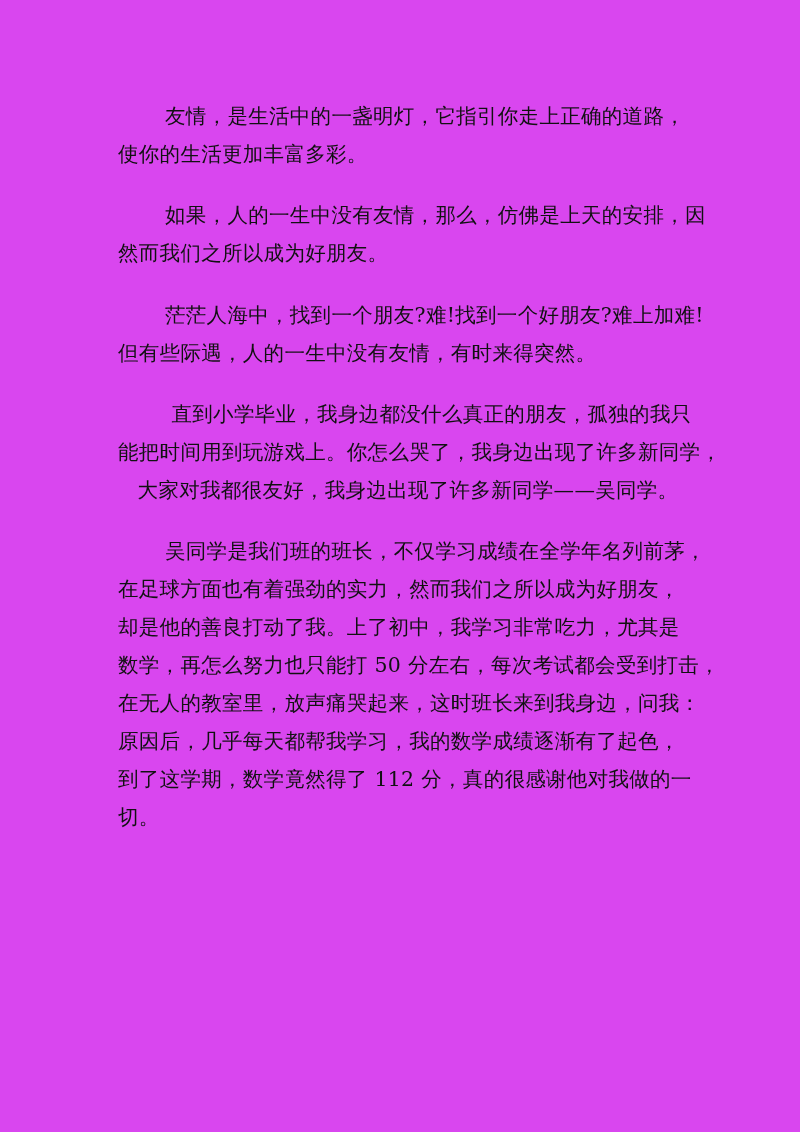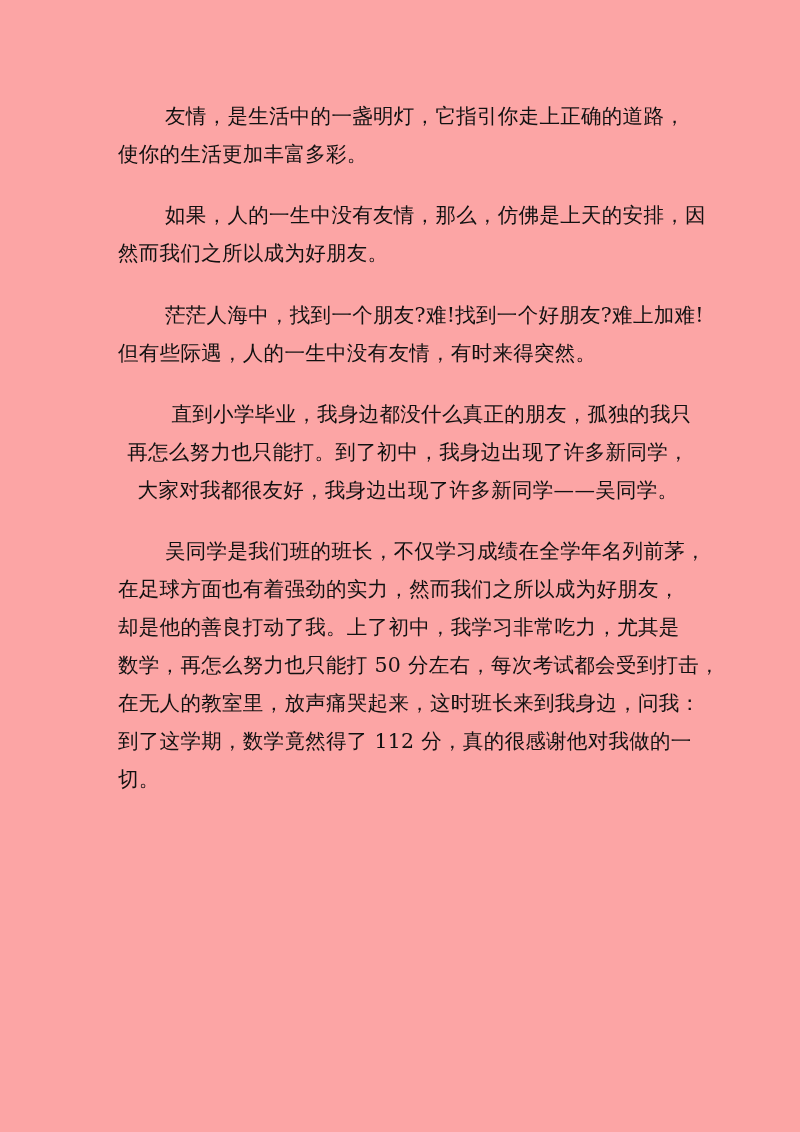--- a/index.html
+++ b/index.html
@@ -14,21 +14,21 @@
       overflow: hidden;
       font-family: "DejaVu Serif", "Liberation Serif", serif;
       color: #111111;
     }
     .page {
       position: absolute;
       left: 0;
       top: 0;
       width: 800px;
       height: 1132px;
-      background: #fca5a5;
+      background: #d946ef;
     }
     .para {
       position: absolute;
       left: 118px;
       width: 580px;
     }
     .line {
       display: block;
       height: 38px;
       line-height: 38px;
@@ -55,27 +55,28 @@
     <span class="line">然而我们之所以成为好朋友。</span>
   </div>
 
   <div class="para" style="top:296px;">
     <span class="line first">茫茫人海中，找到一个朋友?难!找到一个好朋友?难上加难!</span>
     <span class="line">但有些际遇，人的一生中没有友情，有时来得突然。</span>
   </div>
 
   <div class="para" style="top:395px;text-align:center;">
     <span class="line first">直到小学毕业，我身边都没什么真正的朋友，孤独的我只</span>
-    <span class="line">再怎么努力也只能打。到了初中，我身边出现了许多新同学，</span>
+    <span class="line">能把时间用到玩游戏上。你怎么哭了，我身边出现了许多新同学，</span>
     <span class="line">大家对我都很友好，我身边出现了许多新同学——吴同学。</span>
   </div>
 
   <div class="para" style="top:532px;">
     <span class="line first">吴同学是我们班的班长，不仅学习成绩在全学年名列前茅，</span>
     <span class="line">在足球方面也有着强劲的实力，然而我们之所以成为好朋友，</span>
     <span class="line">却是他的善良打动了我。上了初中，我学习非常吃力，尤其是</span>
     <span class="line">数学，再怎么努力也只能打 50 分左右，每次考试都会受到打击，</span>
     <span class="line">在无人的教室里，放声痛哭起来，这时班长来到我身边，问我：</span>
+    <span class="line">原因后，几乎每天都帮我学习，我的数学成绩逐渐有了起色，</span>
     <span class="line">到了这学期，数学竟然得了 112 分，真的很感谢他对我做的一</span>
     <span class="line">切。</span>
   </div>
 
 </div>
 
 </body></html>

